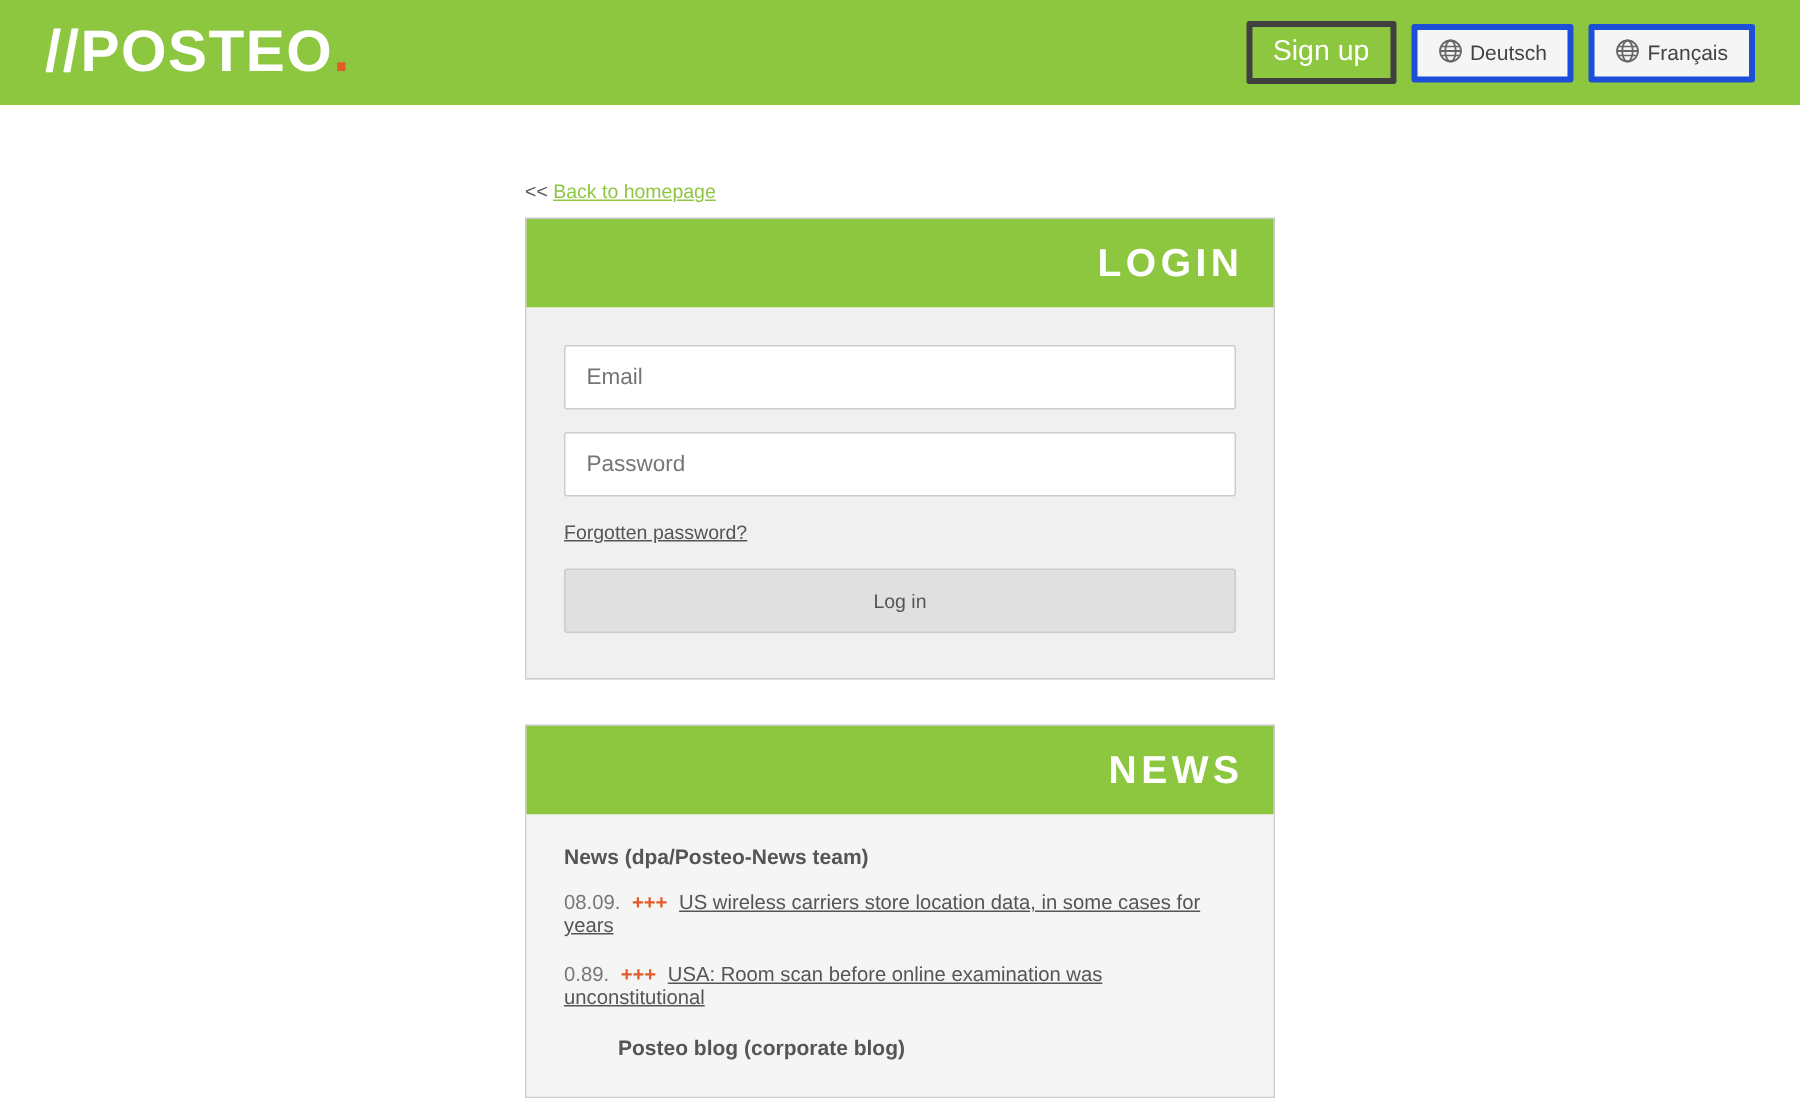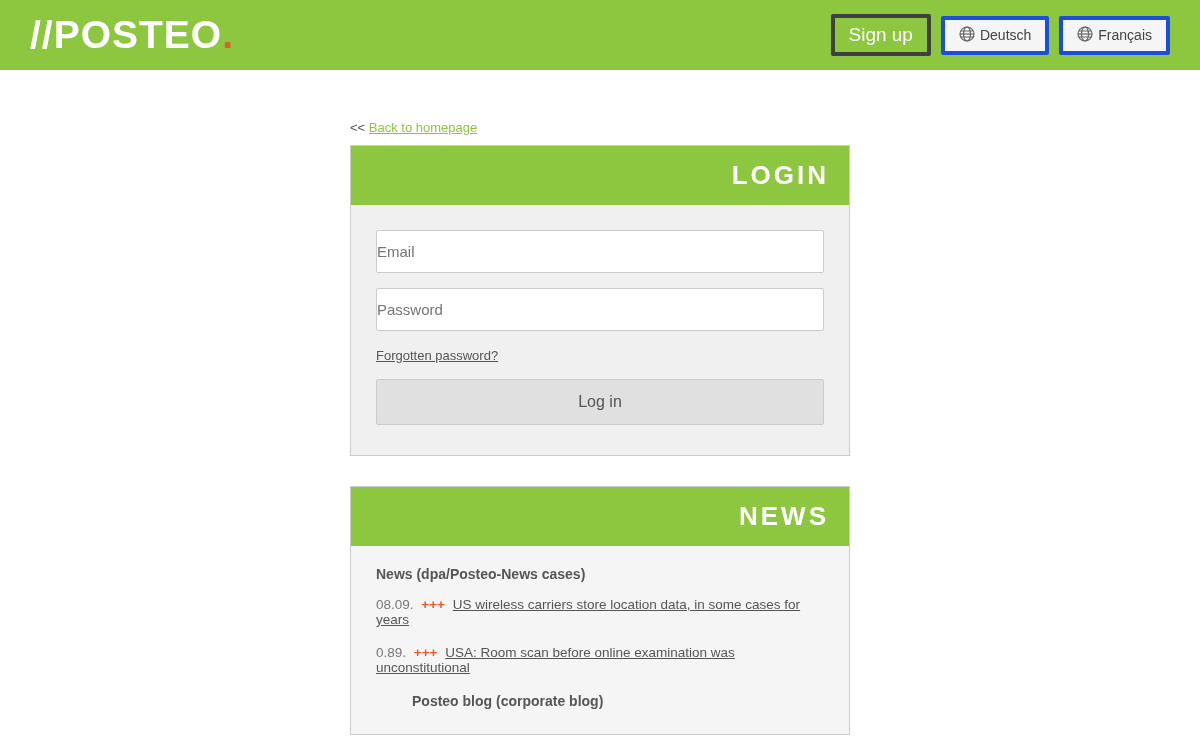--- a/index.html
+++ b/index.html
@@ -99,21 +99,21 @@
       padding: 25px 25px 30px;
       background: #f0f0f0;
     }
 
     
     .form-group {
       margin-bottom: 15px;
     }
     .form-input {
       width: 100%;
-      padding: 12px 0;
+      padding: 12px 14px;
       border: 1px solid #ccc;
       background: #fff;
       font-size: 15px;
       color: #999;
       outline: none;
       border-radius: 2px;
     }
     .forgot-link {
       text-align: left;
       margin-top: 6px;
@@ -124,21 +124,21 @@
       font-size: 13px;
       text-decoration: underline;
       cursor: pointer;
     }
     .login-btn {
       width: 100%;
       padding: 13px;
       background: #e0e0e0;
       border: 1px solid #ccc;
       color: #555;
-      font-size: 16px;
+      font-size: 13px;
       cursor: pointer;
       border-radius: 2px;
     }
 
     
     .news-body {
       padding: 20px 25px 25px;
       background: #f5f5f5;
     }
     .news-source {
@@ -231,21 +231,21 @@
         </div>
         <button class="login-btn">Log in</button>
       </div>
     </div>
 
     <div class="section-box">
       <div class="section-header">
         <h2>NEWS</h2>
       </div>
       <div class="news-body">
-        <div class="news-source">News (dpa/Posteo-News cases)</div>
+        <div class="news-source">News (dpa/Posteo-News team)</div>
 
         <div class="news-item">
           <span class="news-date">08.09.</span>
           <span class="news-plus">+++</span>
           <a class="news-link">US wireless carriers store location data, in some cases for years</a>
         </div>
 
         <div class="news-item">
           <span class="news-date">0.89.</span>
           <span class="news-plus">+++</span>

